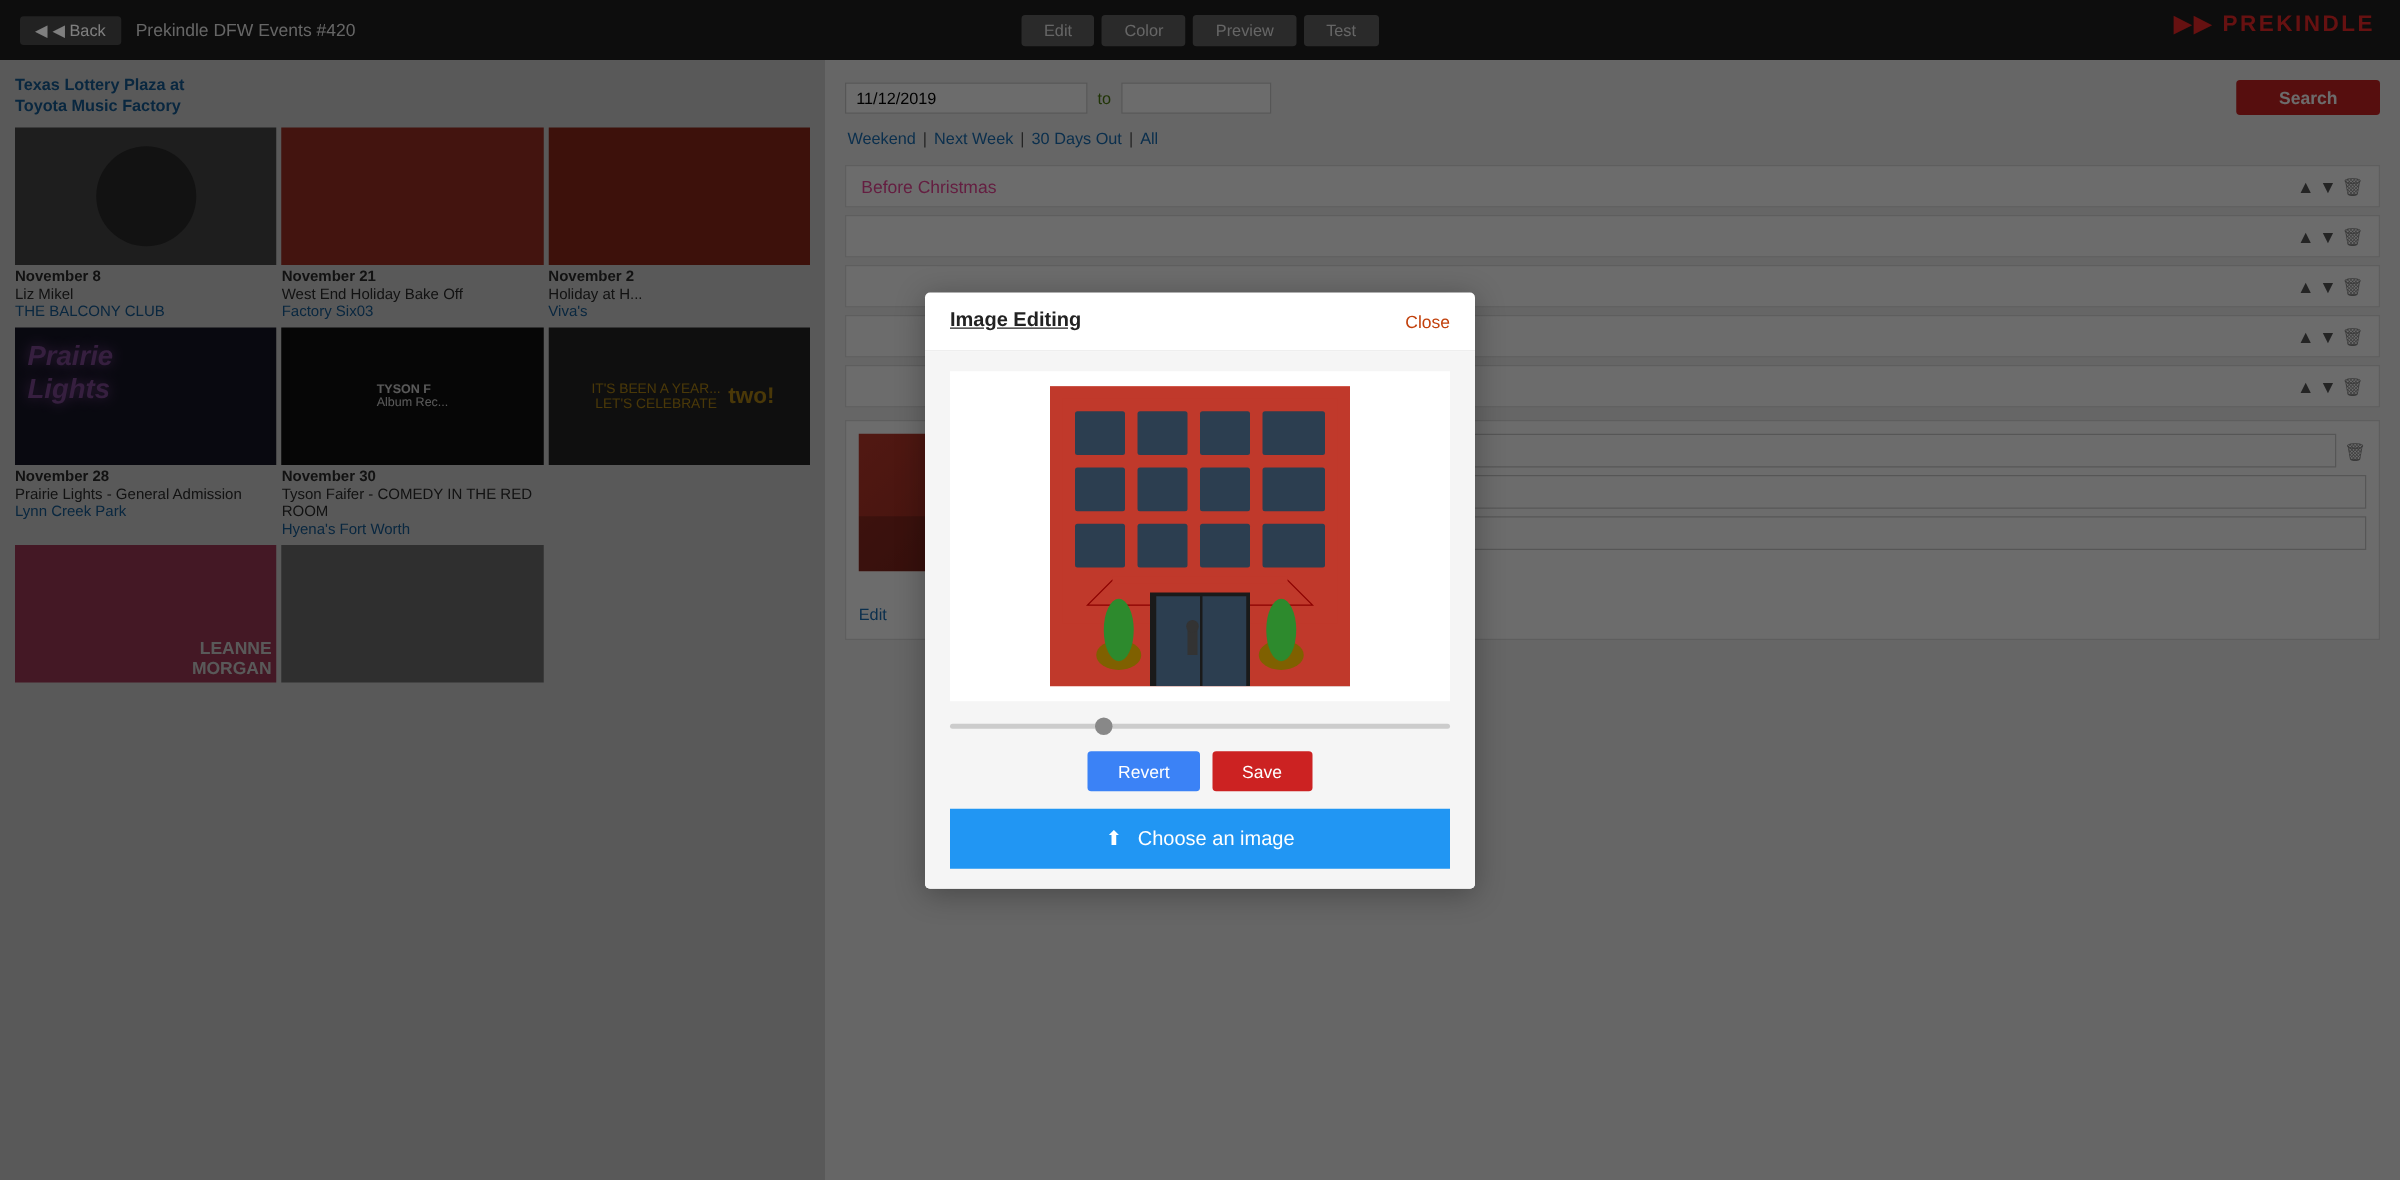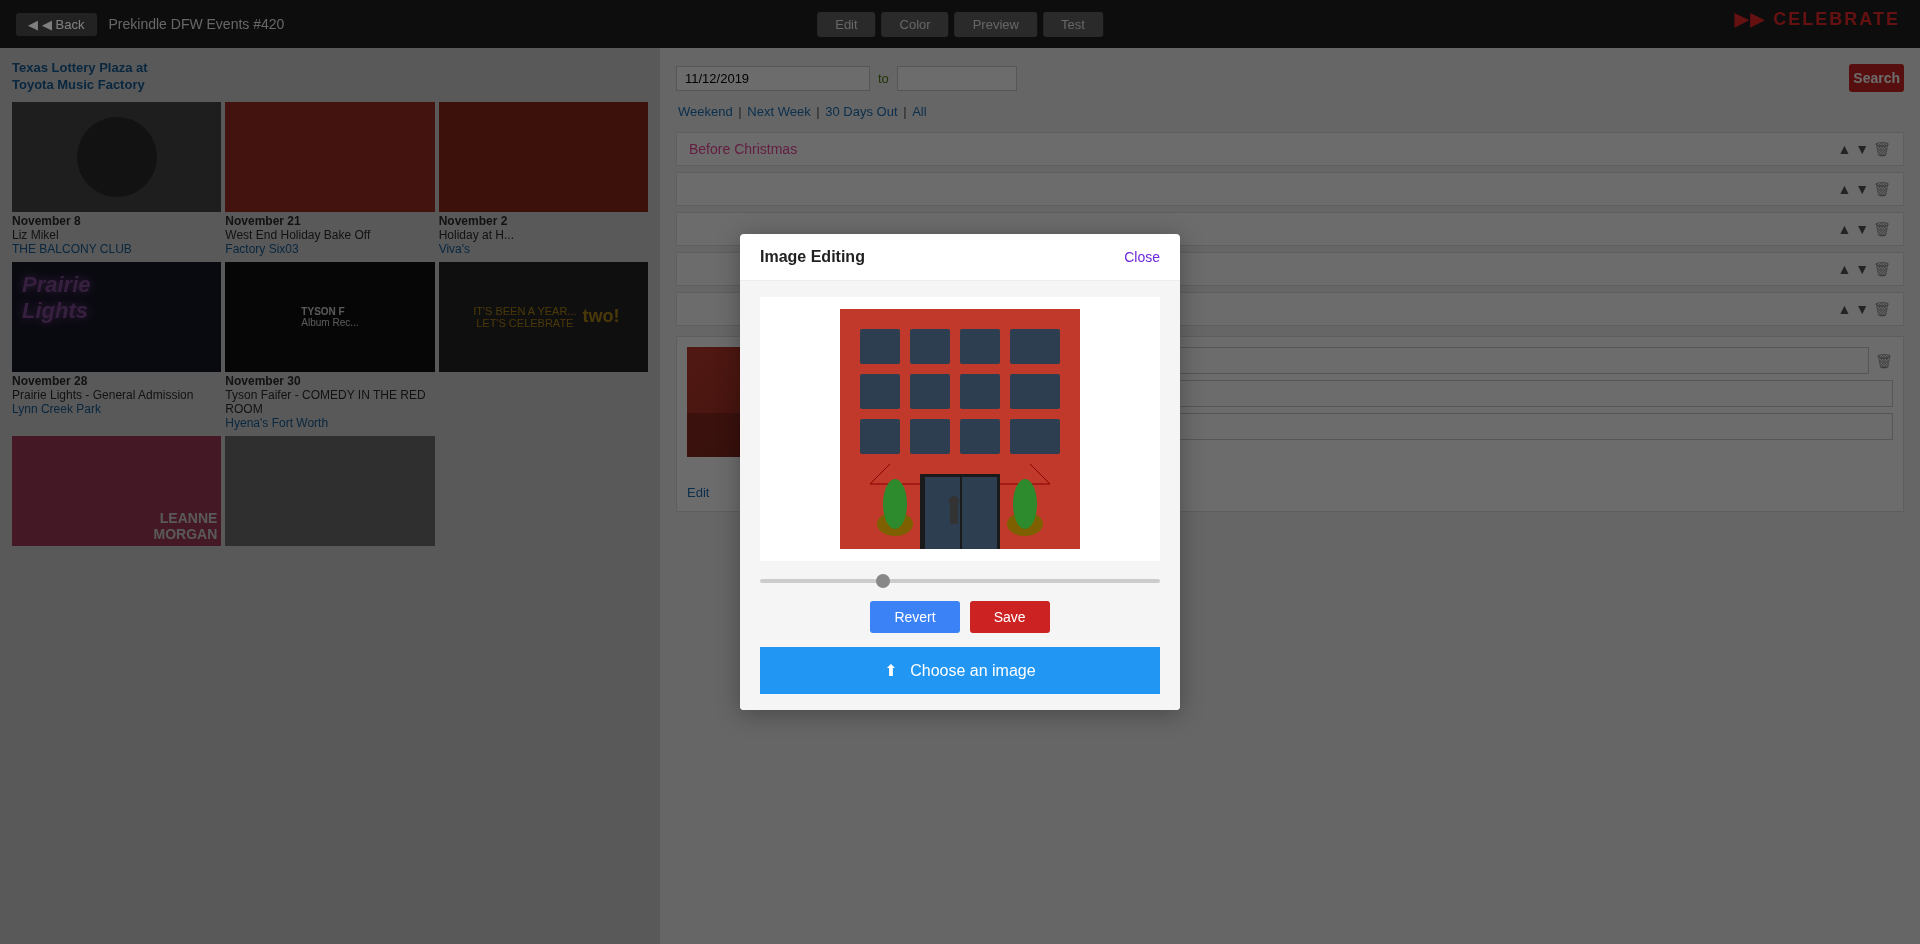--- a/index.html
+++ b/index.html
@@ -137,21 +137,21 @@
       font-size: 13px;
       background: #fff;
     }
     .date-label { font-size: 13px; color: #4d7c0f; }
     .quick-links { font-size: 13px; color: #555; }
     .quick-links a { color: #1a6fb5; text-decoration: none; margin: 0 2px; }
     .search-btn {
       background: #cc2222;
       color: #fff;
       border: none;
-      padding: 6px 4px;
+      padding: 6px 34px;
       border-radius: 3px;
       cursor: pointer;
       font-size: 14px;
       font-weight: bold;
       float: right;
     }
 
     .section-list {
       margin-top: 12px;
     }
@@ -246,23 +246,24 @@
       display: flex;
       justify-content: space-between;
       align-items: center;
       padding: 14px 20px;
       border-bottom: 1px solid #eee;
     }
     .modal-title {
       font-size: 16px;
       font-weight: bold;
       color: #222;
+      text-decoration: underline;
     }
     .modal-close {
-      color: #6d28d9;
+      color: #c2410c;
       cursor: pointer;
       font-size: 14px;
       background: none;
       border: none;
     }
     .modal-body {
       padding: 16px 20px;
       background: #f5f5f5;
     }
     .modal-image-container {
@@ -358,21 +359,21 @@
   <span class="nav-title">Prekindle DFW Events #420</span>
   <div class="nav-center-buttons">
     <button class="nav-btn">Edit</button>
     <button class="nav-btn">Color</button>
     <button class="nav-btn">Preview</button>
     <button class="nav-btn">Test</button>
   </div>
   <div class="logo-area">
     <span class="logo-text" style="color:#cc2222; font-size:18px; font-weight:bold; letter-spacing:2px;">
       <span style="color:#cc2222;">▶▶</span>
-      <span>CELEBRATE</span>
+      <span>PREKINDLE</span>
     </span>
   </div>
 </nav>
 
 <div class="main-layout">
 
   <div class="left-panel">
     <div class="venue-title">
       <a href="#" style="color:#1a6fb5; text-decoration:none;">
         <span>Texas Lottery Plaza at</span><br>

